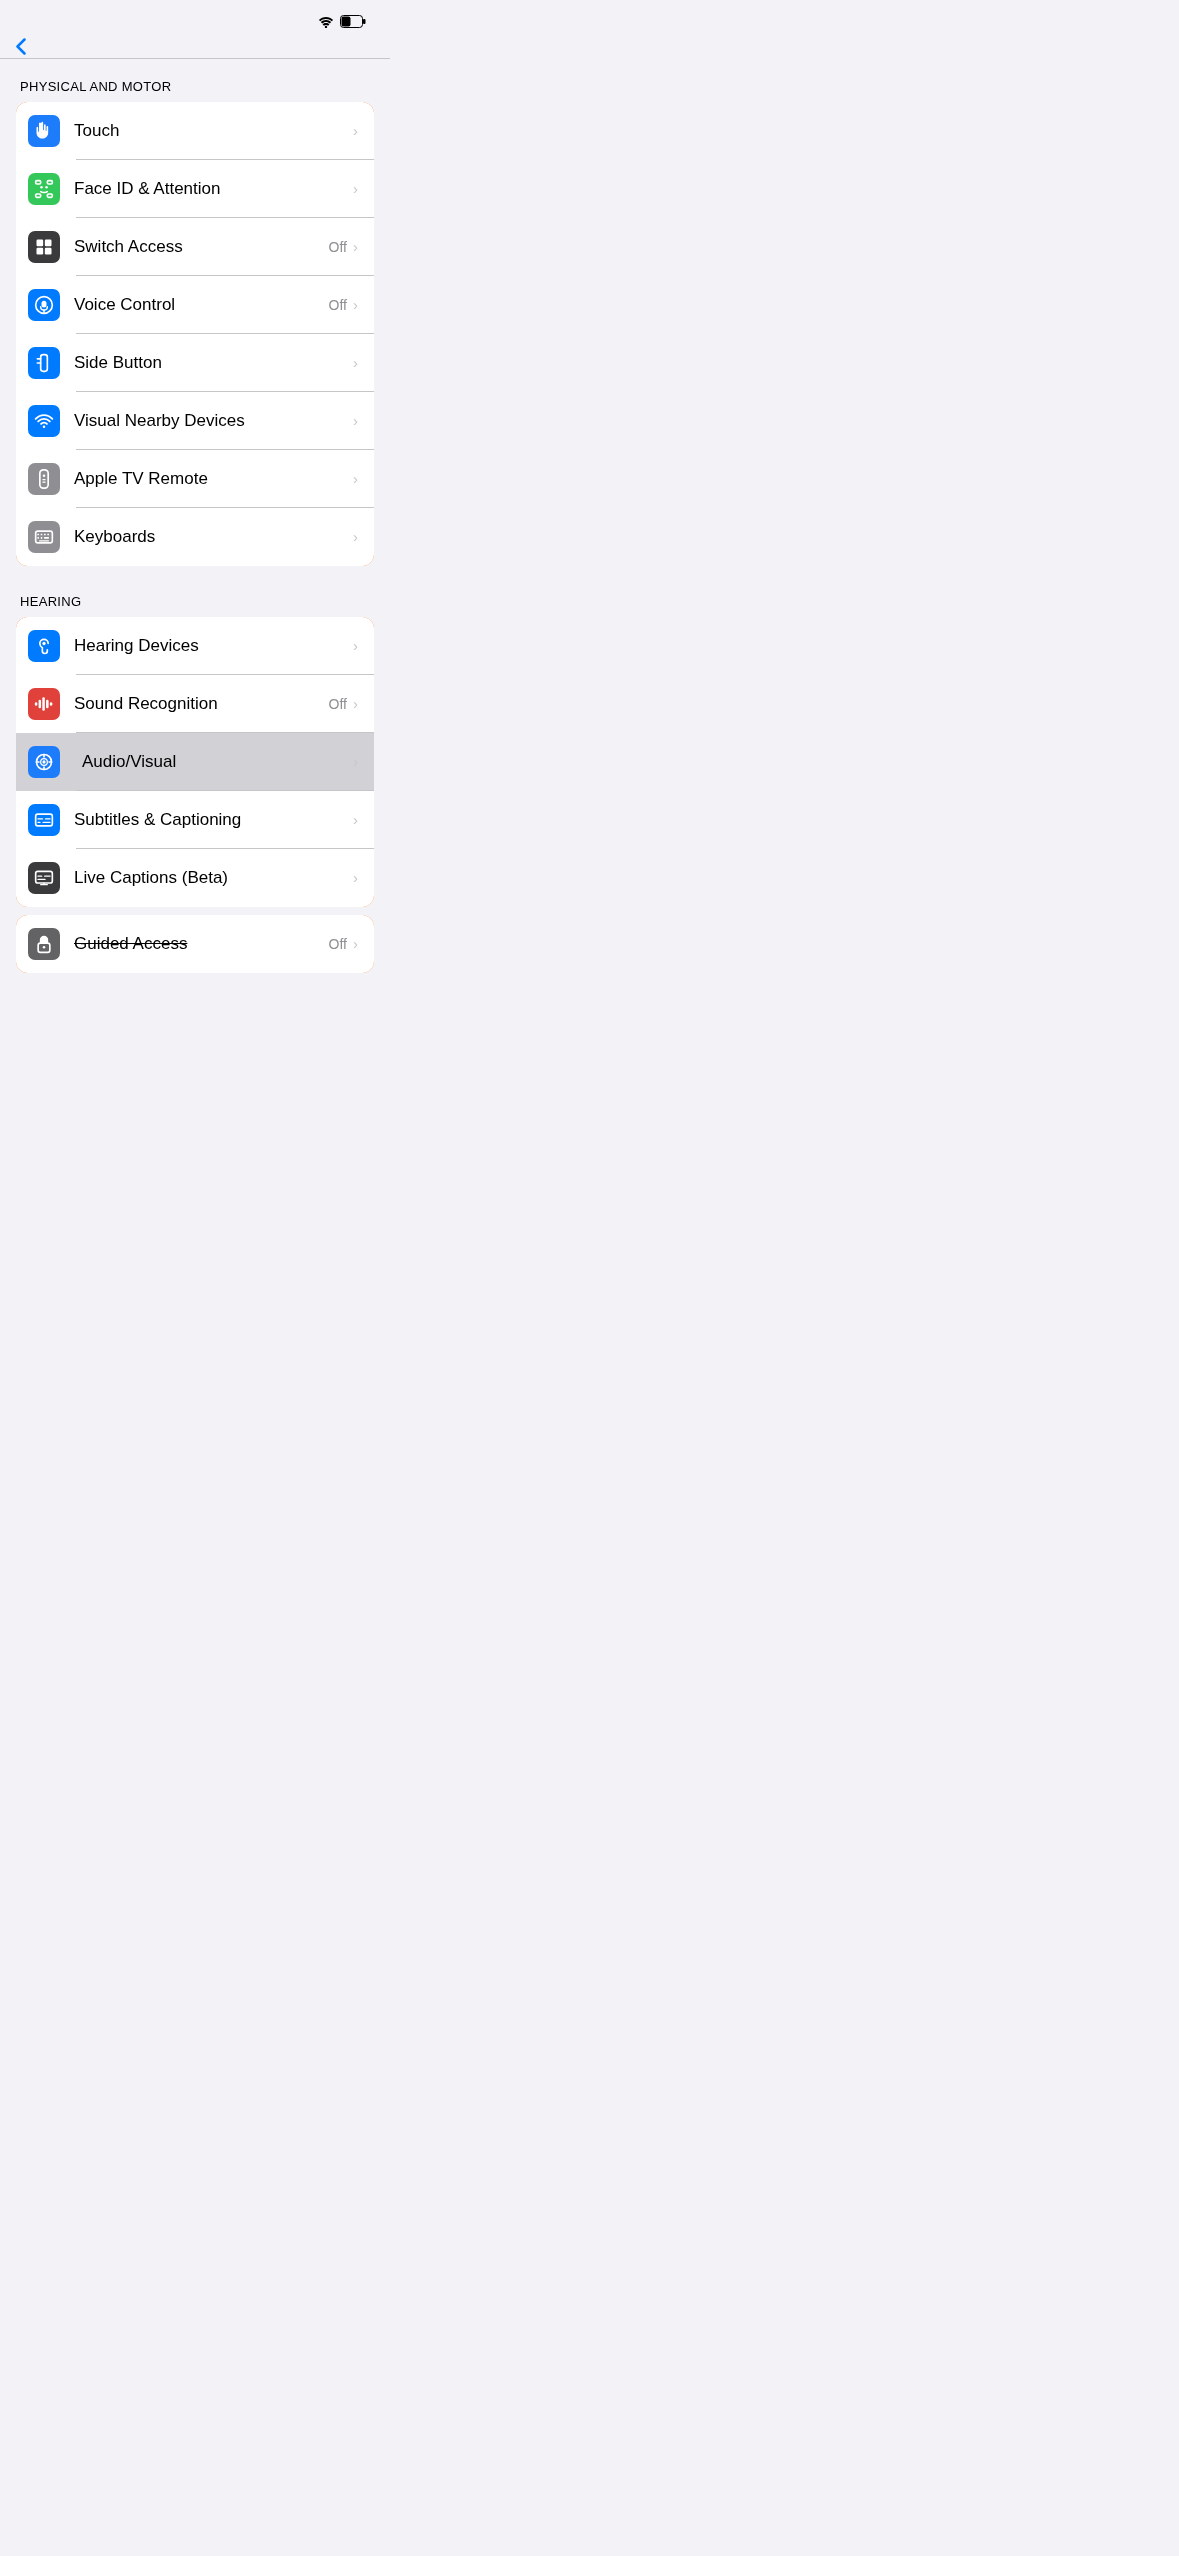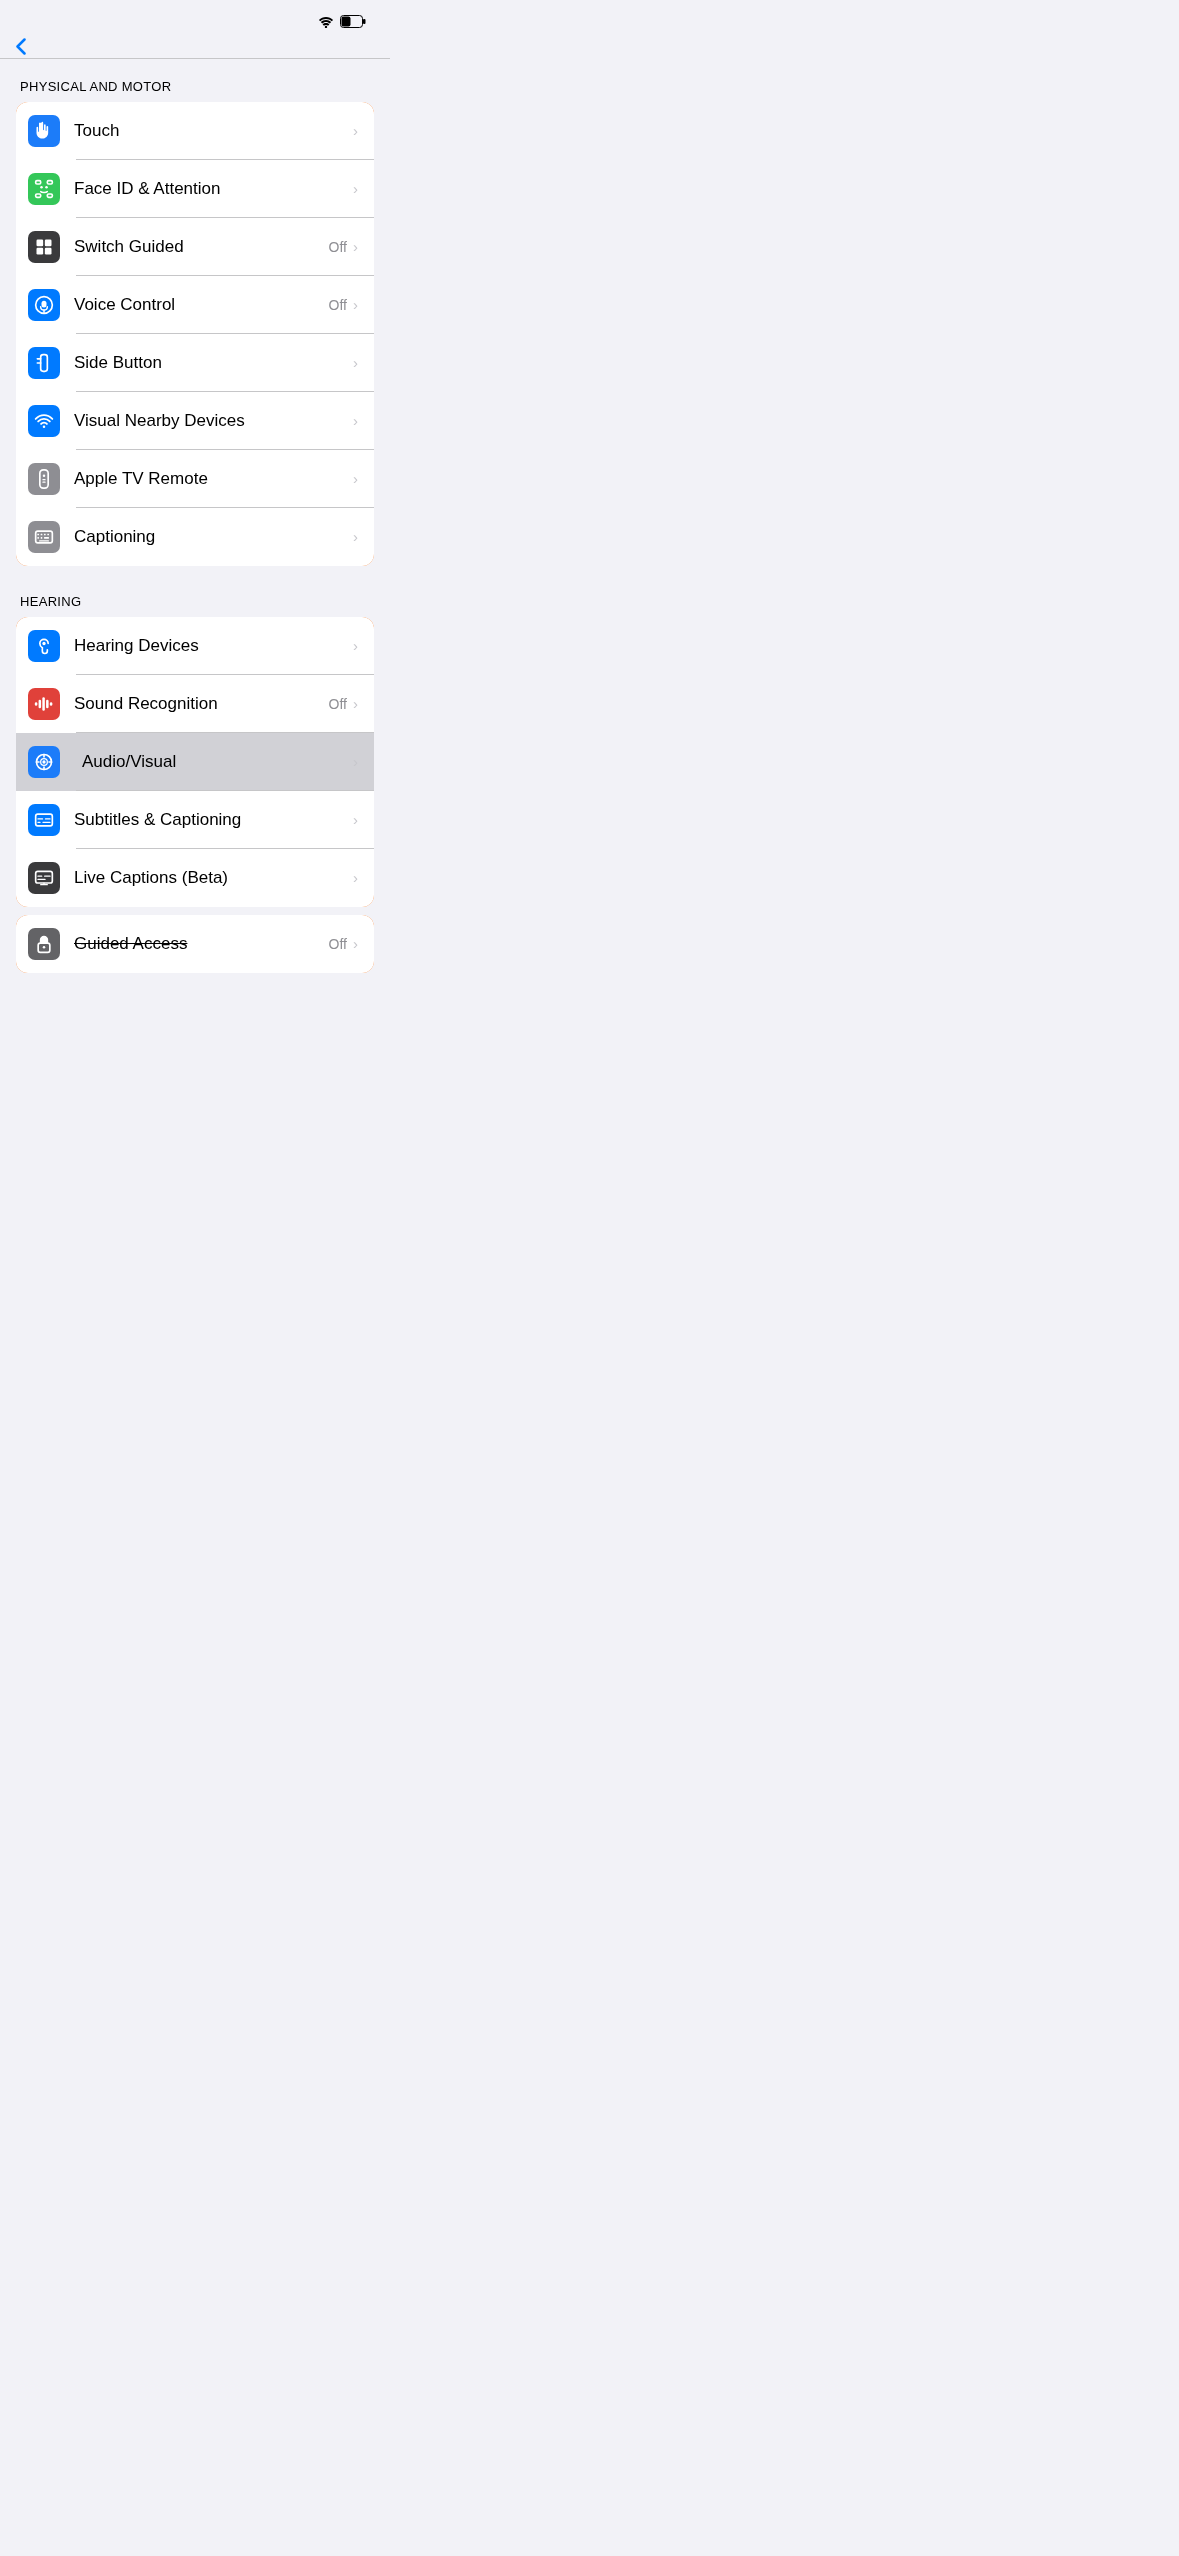--- a/index.html
+++ b/index.html
@@ -233,21 +233,21 @@
       <div class="settings-row">
         <div class="row-icon" style="background-color: rgb(58, 58, 60);">
           <svg width="20" height="20" viewBox="0 0 24 24">
             <rect x="3" y="3" width="8" height="8" rx="1.5" fill="white"></rect>
             <rect x="13" y="3" width="8" height="8" rx="1.5" fill="white"></rect>
             <rect x="3" y="13" width="8" height="8" rx="1.5" fill="white"></rect>
             <rect x="13" y="13" width="8" height="8" rx="1.5" fill="white"></rect>
           </svg>
         </div>
         <div class="row-content">
-          <span class="row-label">Switch Guided</span>
+          <span class="row-label">Switch Access</span>
           <div class="row-right">
             <span class="row-value">Off</span>
             <span class="chevron">›</span>
           </div>
         </div>
       </div>
       <div class="settings-row">
         <div class="row-icon" style="background-color: rgb(0, 122, 255);">
           <svg width="20" height="20" viewBox="0 0 24 24">
             <circle cx="12" cy="12" r="10" fill="none" stroke="white" stroke-width="2"></circle>
@@ -317,21 +317,21 @@
             <rect x="8" y="8" width="2" height="2" rx="0.5" fill="white"></rect>
             <rect x="12" y="8" width="2" height="2" rx="0.5" fill="white"></rect>
             <rect x="16" y="8" width="2" height="2" rx="0.5" fill="white"></rect>
             <rect x="4" y="12" width="2" height="2" rx="0.5" fill="white"></rect>
             <rect x="8" y="12" width="2" height="2" rx="0.5" fill="white"></rect>
             <rect x="12" y="12" width="6" height="2" rx="0.5" fill="white"></rect>
             <rect x="6" y="16" width="12" height="1.5" rx="0.75" fill="white"></rect>
           </svg>
         </div>
         <div class="row-content">
-          <span class="row-label">Captioning</span>
+          <span class="row-label">Keyboards</span>
           <div class="row-right">
             <span class="chevron">›</span>
           </div>
         </div>
       </div>
     </div>
     <div class="section-header">HEARING</div>
     <div class="settings-group">
       <div class="settings-row">
         <div class="row-icon" style="background-color: rgb(0, 122, 255);">

